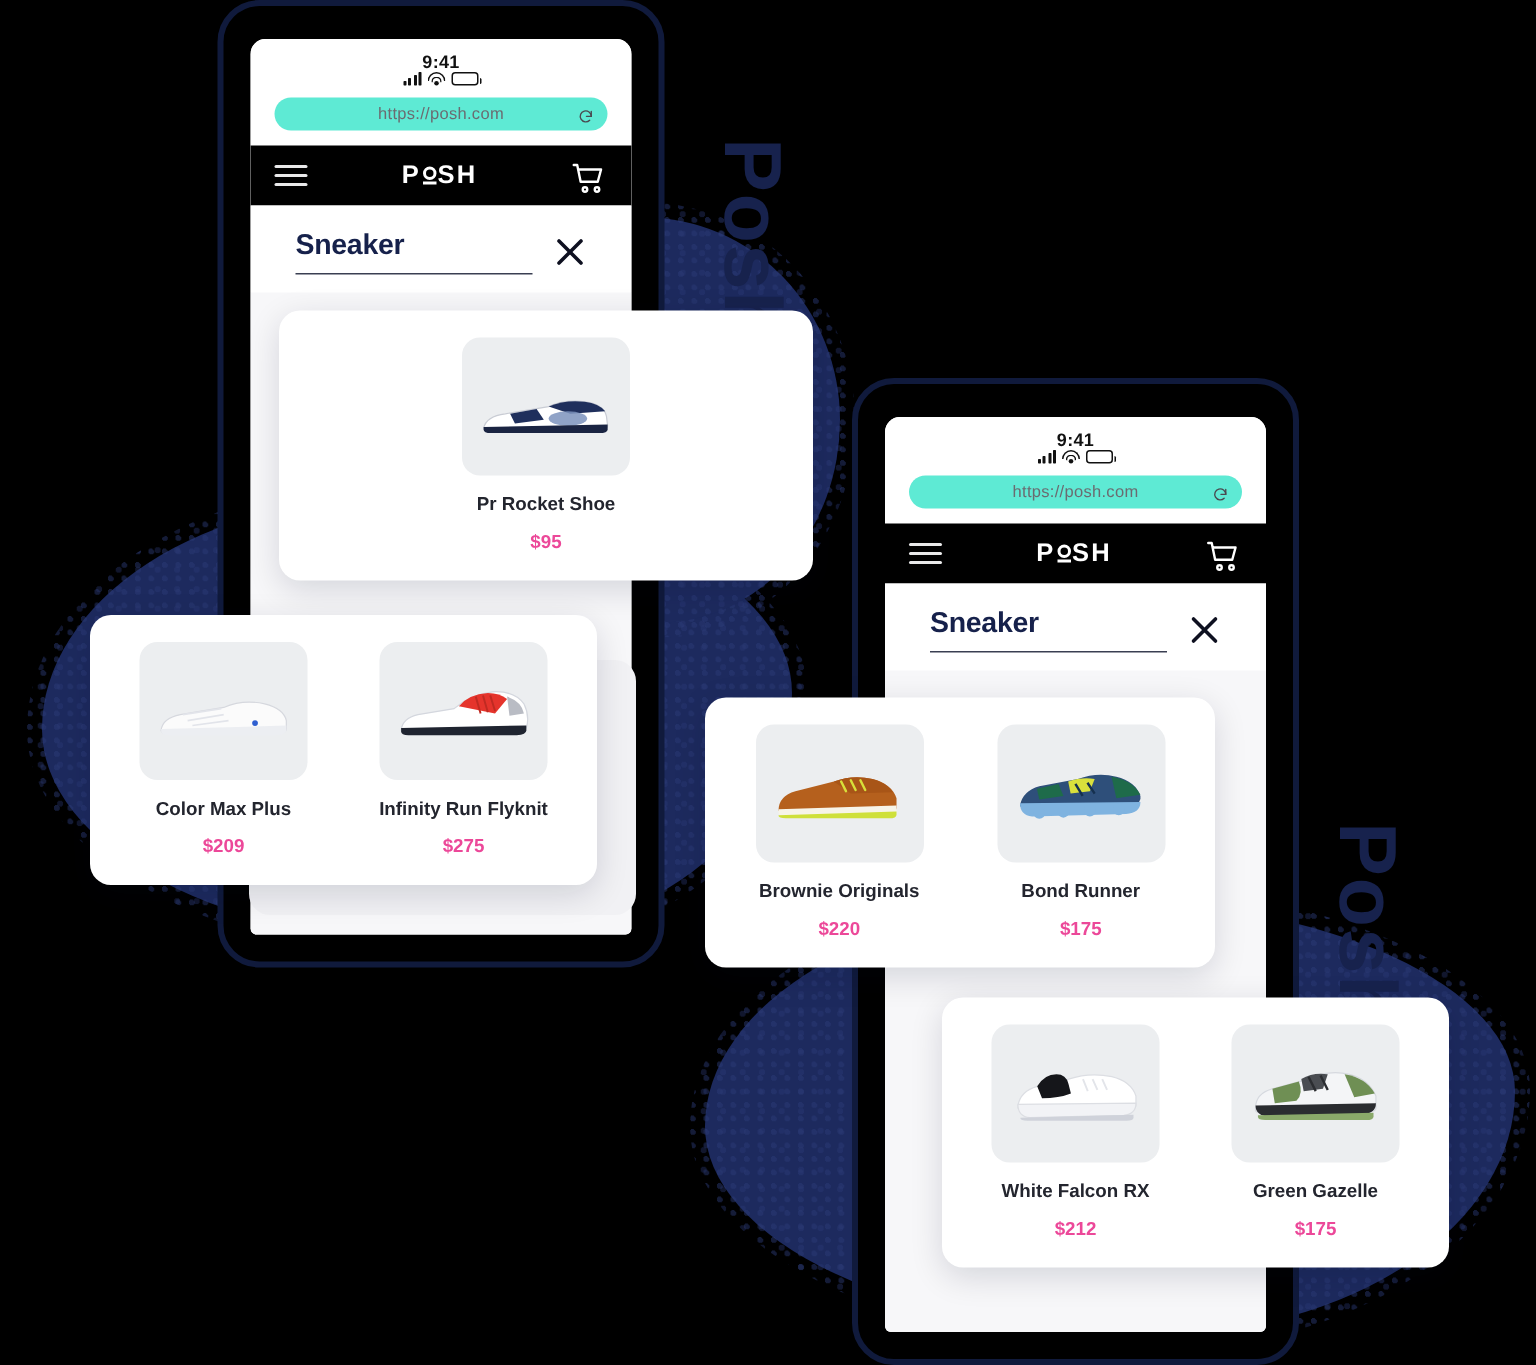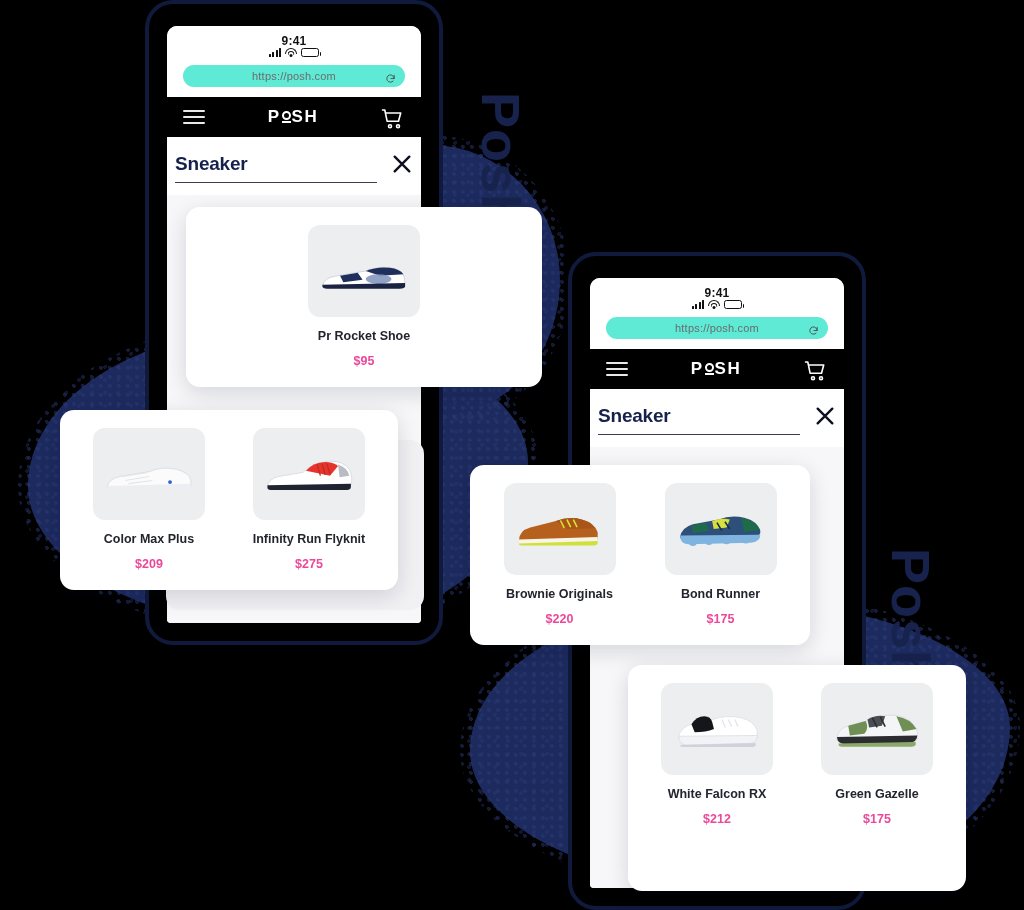--- a/index.html
+++ b/index.html
@@ -171,22 +171,22 @@
     width: 9px; height: 9px; border: 2px solid #fff; border-radius: 50%;
   }
   .brand .o-mark .bar { width: 9px; height: 2px; background: #fff; margin-top: 1.5px; }
 
   .cart-icon { width: 24px; height: 21px; color: #ffffff; }
 
   
   .search-row {
     background: #ffffff;
     display: flex;
-    align-items: flex-start;
-    padding: 16px 8px 12px;
+    align-items: center;
+    padding: 16px 30px 12px;
     gap: 14px;
   }
   .search-field { flex: 1; border-bottom: 1.6px solid #3a3f52; padding-bottom: 7px; }
   .search-term {
     font-size: 19px;
     font-weight: 700;
     color: #16214b;
     letter-spacing: -.2px;
   }
   .close-x { width: 22px; height: 22px; color: #0e1020; flex-shrink: 0; cursor: pointer; }
@@ -245,21 +245,21 @@
     position: absolute;
     background: #f1f1f4;
     border-radius: 14px;
     z-index: 4;
   }
 
   #card-top    { left: 186px; top: 207px; width: 356px; height: 180px; }
   #card-left   { left: 60px;  top: 410px; width: 338px; height: 180px; }
   #ghost-left  { left: 166px; top: 440px; width: 258px; height: 170px; }
   #card-mid    { left: 470px; top: 465px; width: 340px; height: 180px; }
-  #card-lower  { left: 628px; top: 665px; width: 338px; height: 226px; }
+  #card-lower  { left: 628px; top: 665px; width: 338px; height: 180px; }
   #ghost-lower { left: 586px; top: 700px; width: 262px; height: 165px; }
 </style>
 </head>
 <body>
 
 <div id="stage">
 
   <div class="blob" id="blob-left"></div>
   <div class="blob" id="blob-top"></div>
   <div class="blob" id="blob-right"></div>

